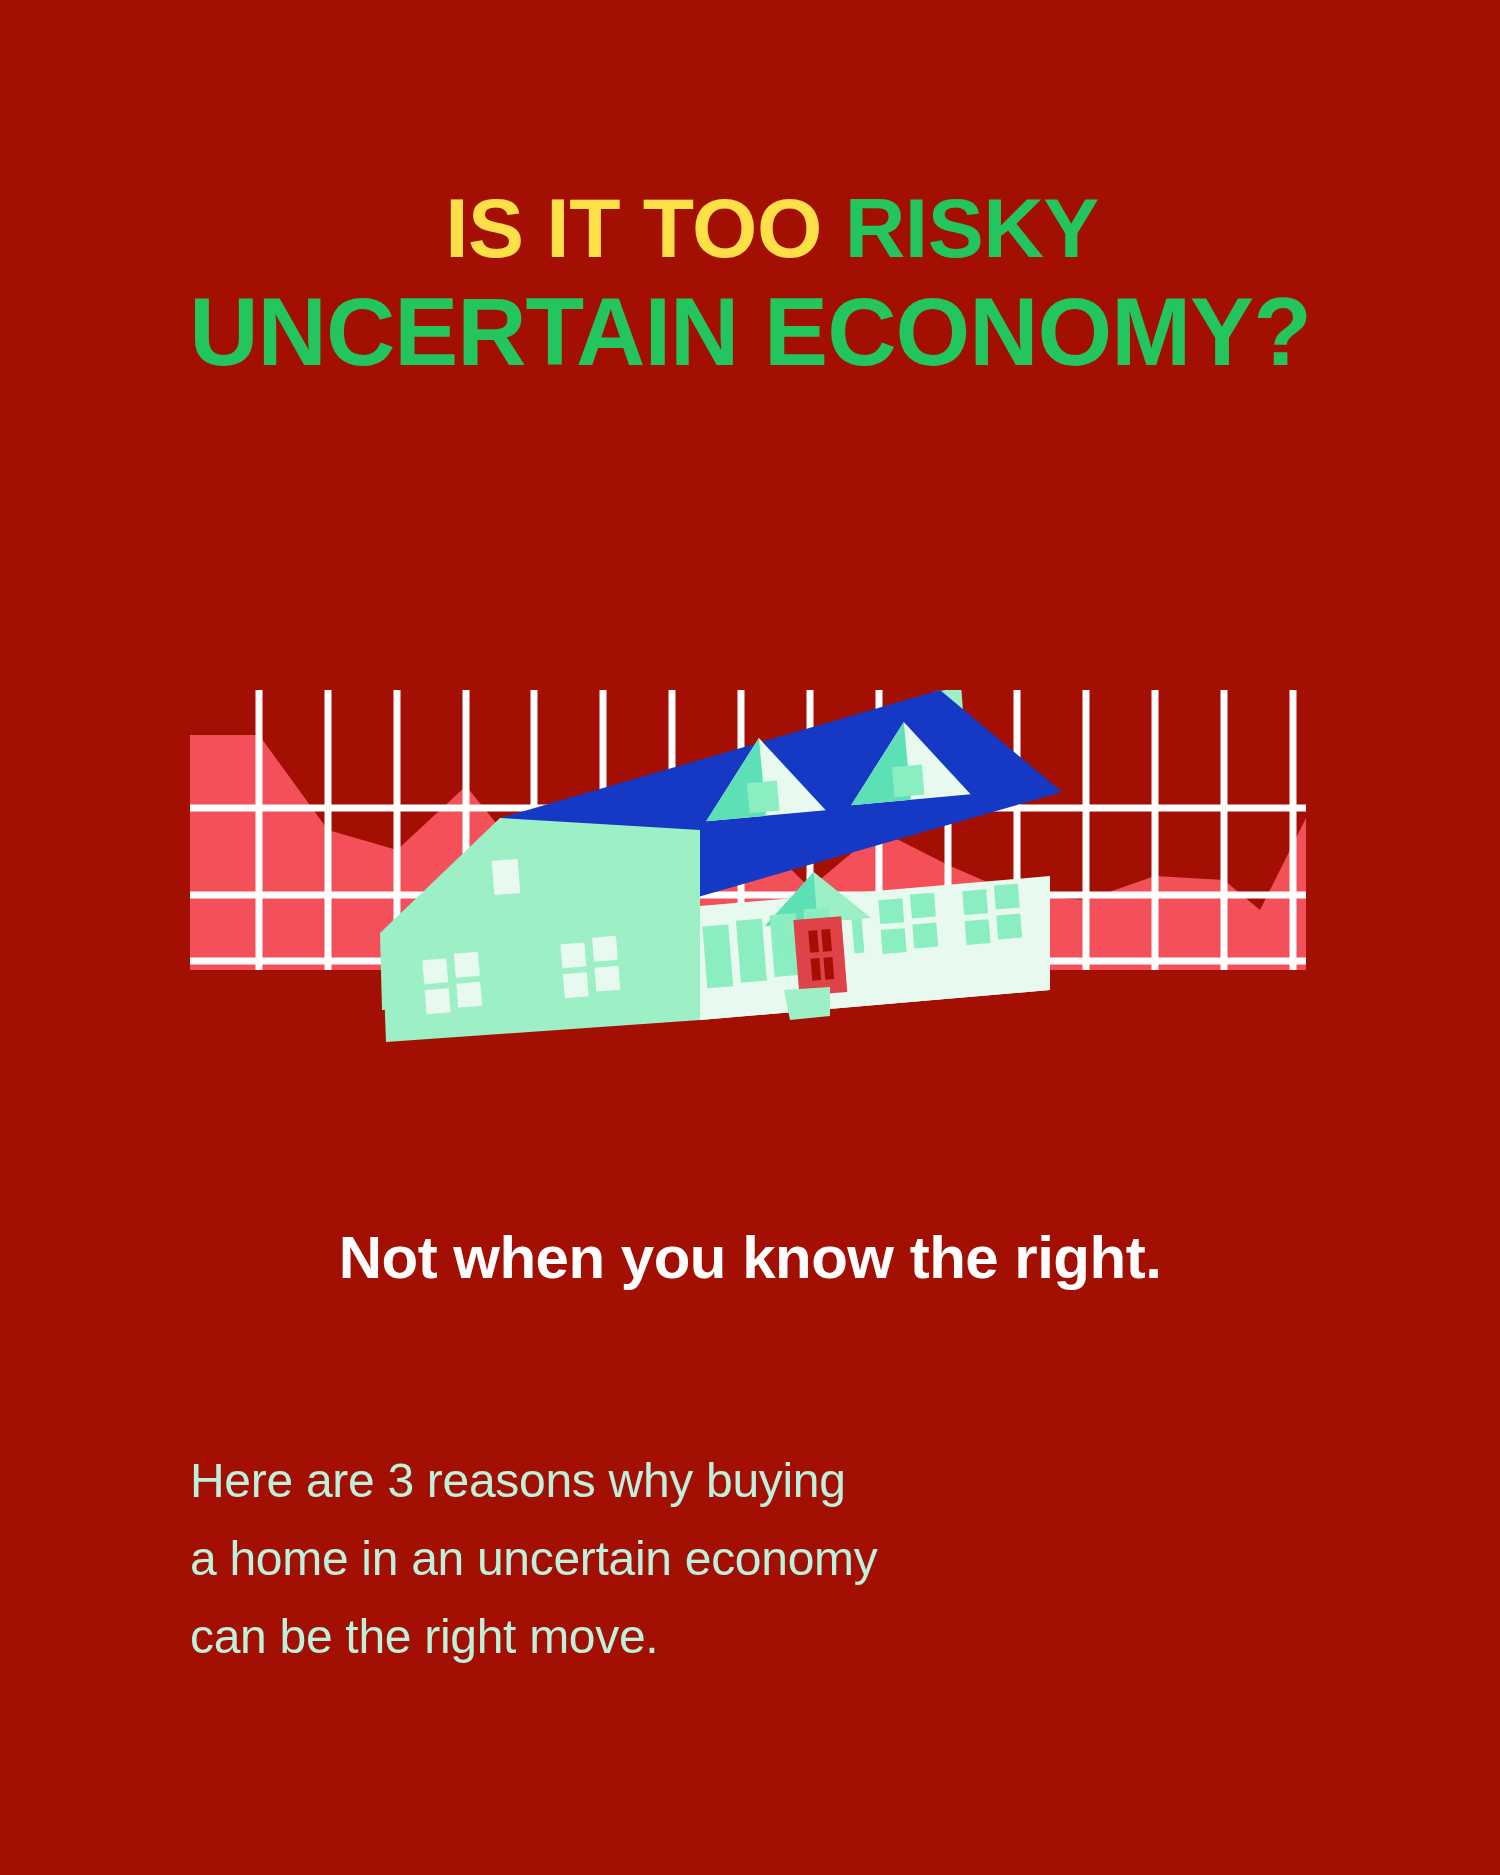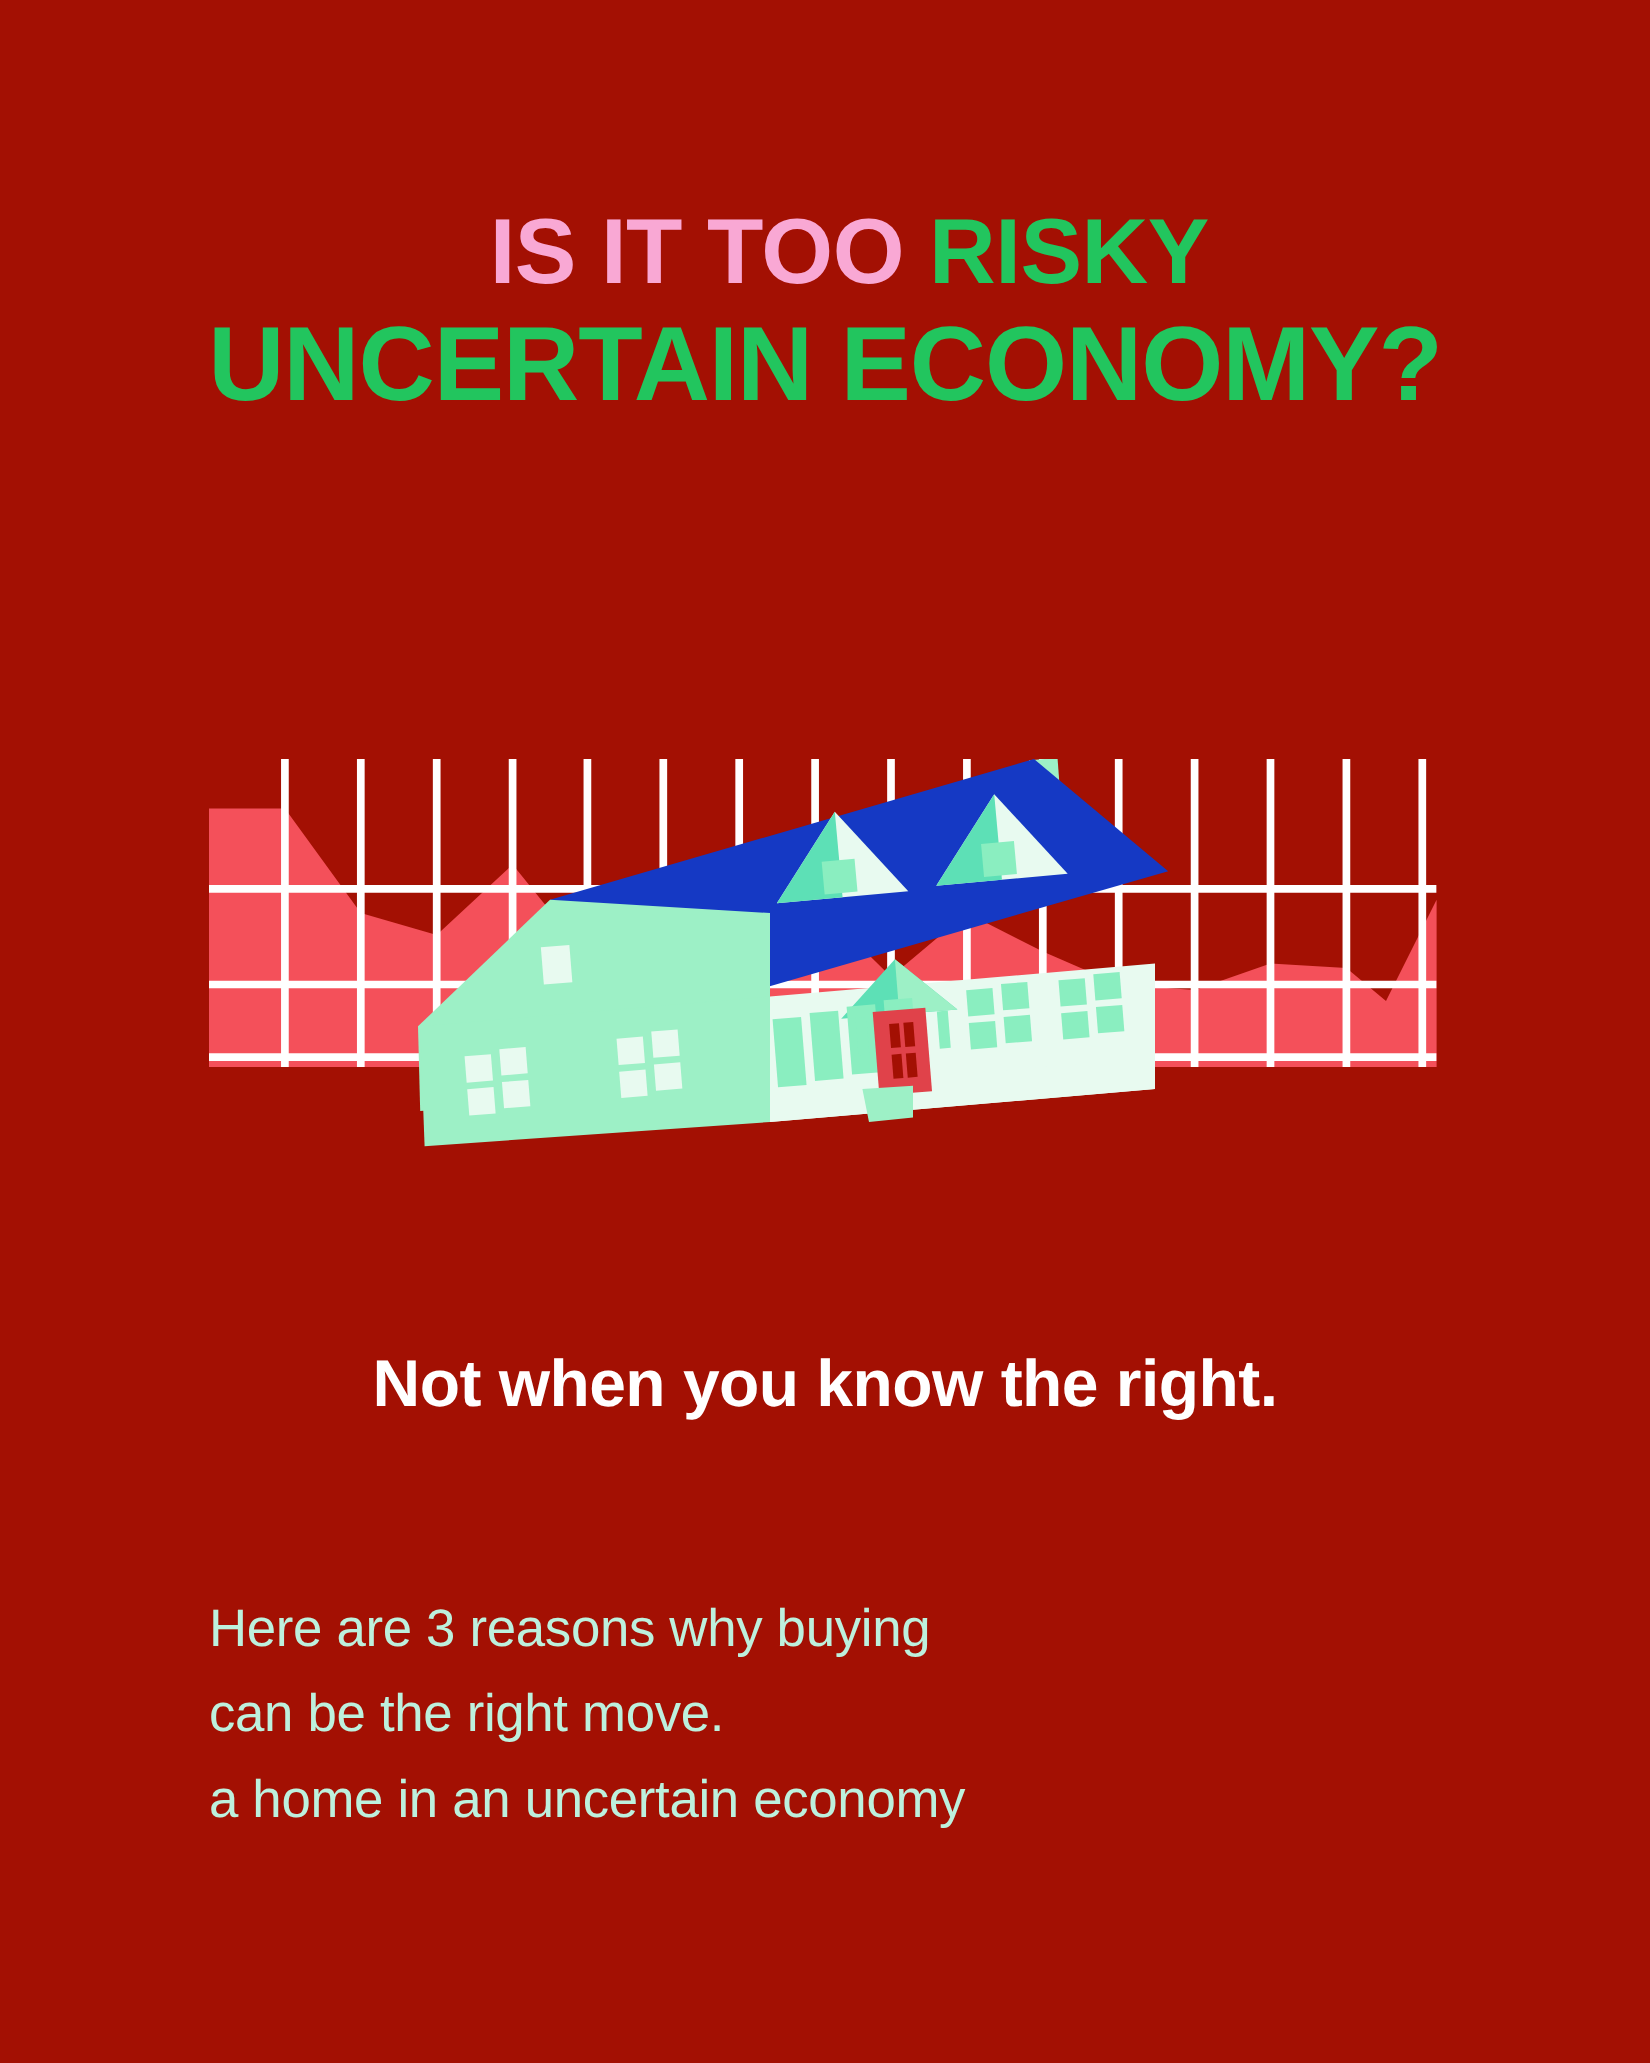--- a/index.html
+++ b/index.html
@@ -34,21 +34,21 @@
     line-height:104px;
     font-weight:800;
     text-transform:uppercase;
     white-space:nowrap;
     font-stretch:condensed;
   }
   .hl-line.l1 { font-size:84px; }
   .hl-line.l2 { font-size:84px; }
   .hl-line.l3 { font-size:84px; }
   .hl-line.l4 { font-size:96px; letter-spacing:-1px; }
-  .mint  { color:#f9a8d4;margin-left:44px; }
+  .mint  { color:#fde047;margin-left:44px; }
   .white { color:#22c55e; }
 
   
   .illustration {
     position:absolute;
     left:0; top:690px;
     width:1500px; height:480px;
   }
   .illu-svg { display:block; width:1500px; height:480px; }
 
@@ -230,17 +230,17 @@
         <path fill="#9df0c6" d="M784,300 L830,297 L830,326 L790,330 Z"></path>
       </g>
 
     </svg>
   </div>
 
   <div class="subhead">Not when you know the right.</div>
 
   <div class="bodycopy">
     <span class="bl">Here are 3 reasons why buying</span>
+    <span class="bl">a home in an uncertain economy</span>
     <span class="bl">can be the right move.</span>
-    <span class="bl">a home in an uncertain economy</span>
   </div>
 
 </div>
 
 </body></html>

